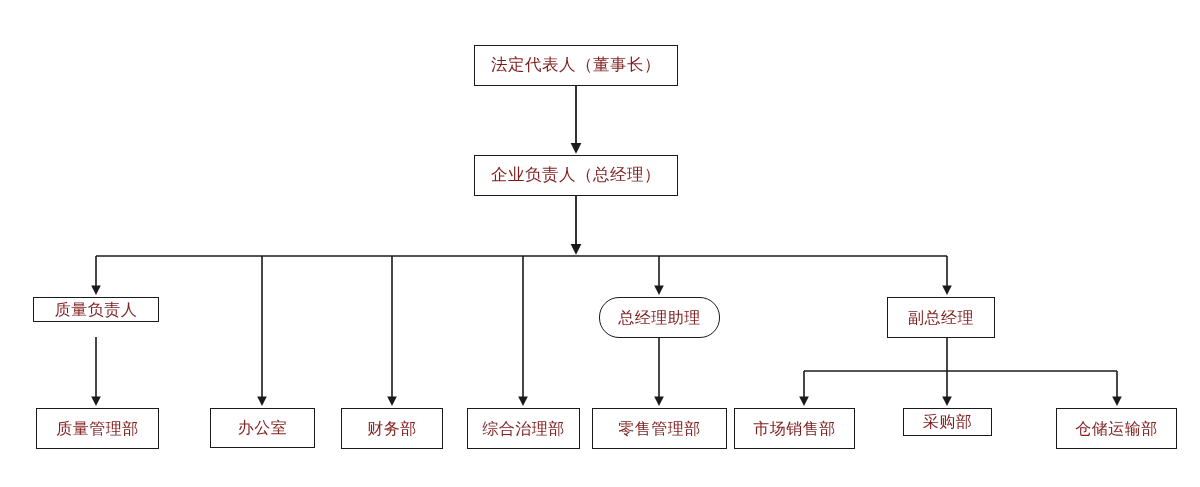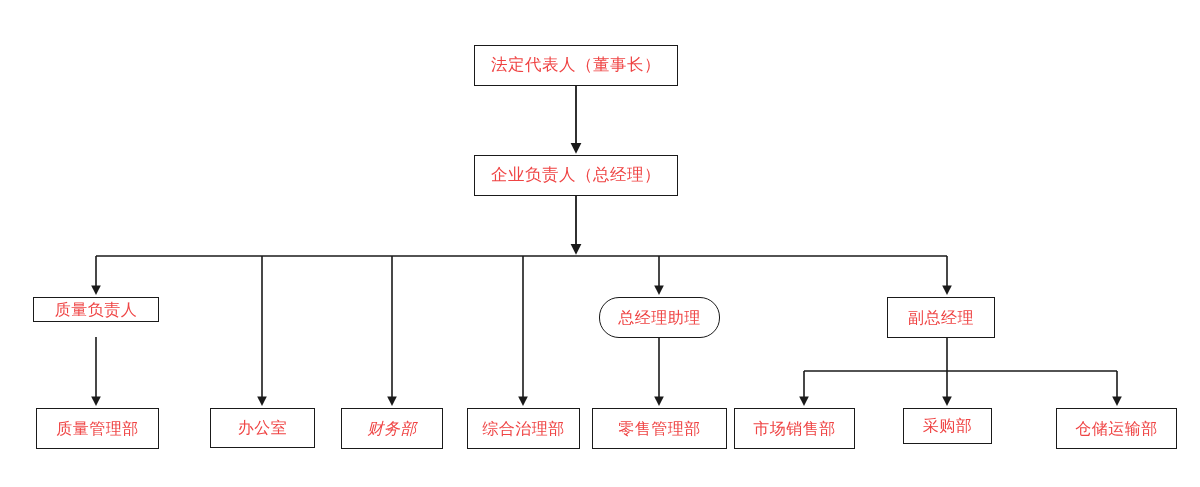--- a/index.html
+++ b/index.html
@@ -28,21 +28,21 @@
   }
   .org-box {
     position: absolute;
     box-sizing: border-box;
     border: 1.6px solid #1a1a1a;
     background: #ffffff;
     display: flex;
     align-items: center;
     justify-content: center;
     text-align: center;
-    color: #ef4444;
+    color: #7f1d1d;
     font-size: 16px;
     line-height: 1.1;
     letter-spacing: 0.5px;
     white-space: nowrap;
     z-index: 2;
   }
   .org-box .box-label {
     display: block;
   }
   .lvl-1, .lvl-2 {
@@ -115,37 +115,37 @@
   </div>
 
   <div class="org-box lvl-4" style="left:36px; top:408px; width:123px; height:41px;">
     <span class="box-label">质量管理部</span>
   </div>
 
   <div class="org-box lvl-4" style="left:210px; top:408px; width:105px; height:40px;">
     <span class="box-label">办公室</span>
   </div>
 
-  <div class="org-box lvl-4" style="left:341px; top:408px; width:102px; height:41px;font-style:italic;">
+  <div class="org-box lvl-4" style="left:341px; top:408px; width:102px; height:41px;">
     <span class="box-label">财务部</span>
   </div>
 
   <div class="org-box lvl-4" style="left:467px; top:408px; width:113px; height:41px;justify-content:center;">
     <span class="box-label">综合治理部</span>
   </div>
 
   <div class="org-box lvl-4" style="left:592px; top:408px; width:135px; height:41px;">
     <span class="box-label">零售管理部</span>
   </div>
 
   <div class="org-box lvl-4" style="left:734px; top:408px; width:121px; height:41px;">
     <span class="box-label">市场销售部</span>
   </div>
 
-  <div class="org-box lvl-4" style="left:903px; top:408px; width:89px; height:36px;">
+  <div class="org-box lvl-4" style="left:903px; top:408px; width:89px; height:28px;">
     <span class="box-label">采购部</span>
   </div>
 
   <div class="org-box lvl-4" style="left:1056px; top:408px; width:121px; height:41px;">
     <span class="box-label">仓储运输部</span>
   </div>
 
 </div>
 
 </body></html>

